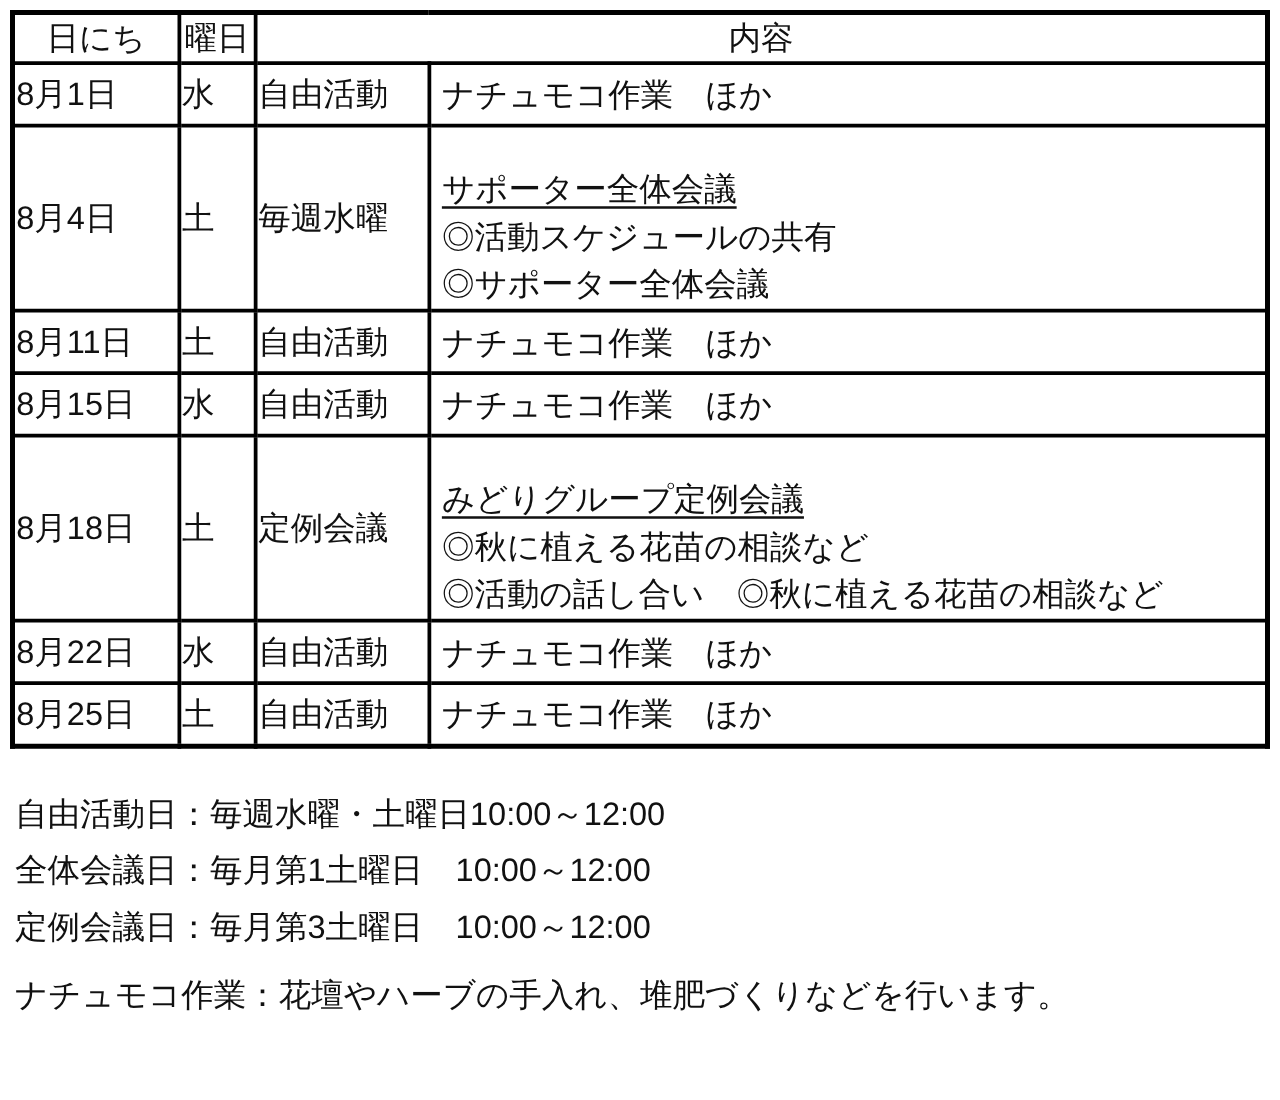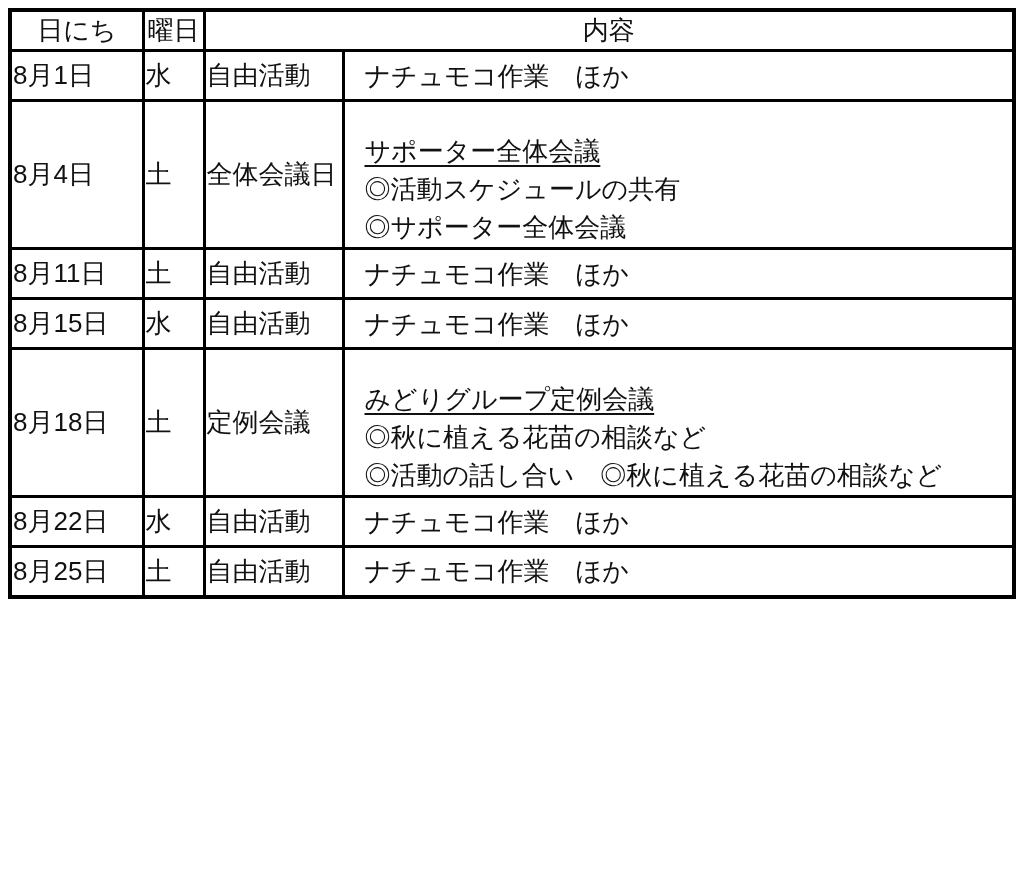--- a/index.html
+++ b/index.html
@@ -33,21 +33,21 @@
   col.c2{width:61px;}
   col.c3{width:139px;}
   col.c4{width:auto;}
   tr.h-head{height:30px;}
   tr.h-s{height:50px;}
   tr.h-m{height:126px;}
   td.center{}
   td.header-cell{font-size:24px; text-align:center;font-family:Liberation Serif, serif;}
   td.content{
     text-align:left;
-    padding-left:20px;
+    padding-left:9px;
     white-space:normal;
   }
   td.content .line{
     line-height:38px;
     white-space:nowrap;
   }
   .u{
     text-decoration:underline;
     text-underline-offset:5px;
     text-decoration-thickness:2px;
@@ -92,21 +92,21 @@
       <td class="center">水</td>
       <td class="center">自由活動</td>
       <td class="content">
             <div class="line">ナチュモコ作業　ほか</div>
           </td>
     </tr>
 
     <tr class="h-m">
       <td class="center">8月4日</td>
       <td class="center">土</td>
-      <td class="center">全体会議日</td>
+      <td class="center">毎週水曜</td>
       <td class="content">
         <div class="line u">サポーター全体会議</div>
         <div class="line">◎活動スケジュールの共有</div>
         <div class="line">◎サポーター全体会議</div>
       </td>
     </tr>
 
 
     <tr class="h-s">
       <td class="center">8月11日</td>
@@ -151,14 +151,20 @@
       <td class="center">土</td>
       <td class="center">自由活動</td>
       <td class="content">
             <div class="line">ナチュモコ作業　ほか</div>
           </td>
     </tr>
 
   </tbody>
     </table>
 
+  <div class="notes">
+    <div class="note-line">自由活動日：毎週水曜・土曜日10:00～12:00</div>
+    <div class="note-line">全体会議日：毎月第1土曜日　10:00～12:00</div>
+    <div class="note-line">定例会議日：毎月第3土曜日　10:00～12:00</div>
+    <div class="note-line last">ナチュモコ作業：花壇やハーブの手入れ、堆肥づくりなどを行います。</div>
+  </div>
 
 </div>
 
 </body></html>

